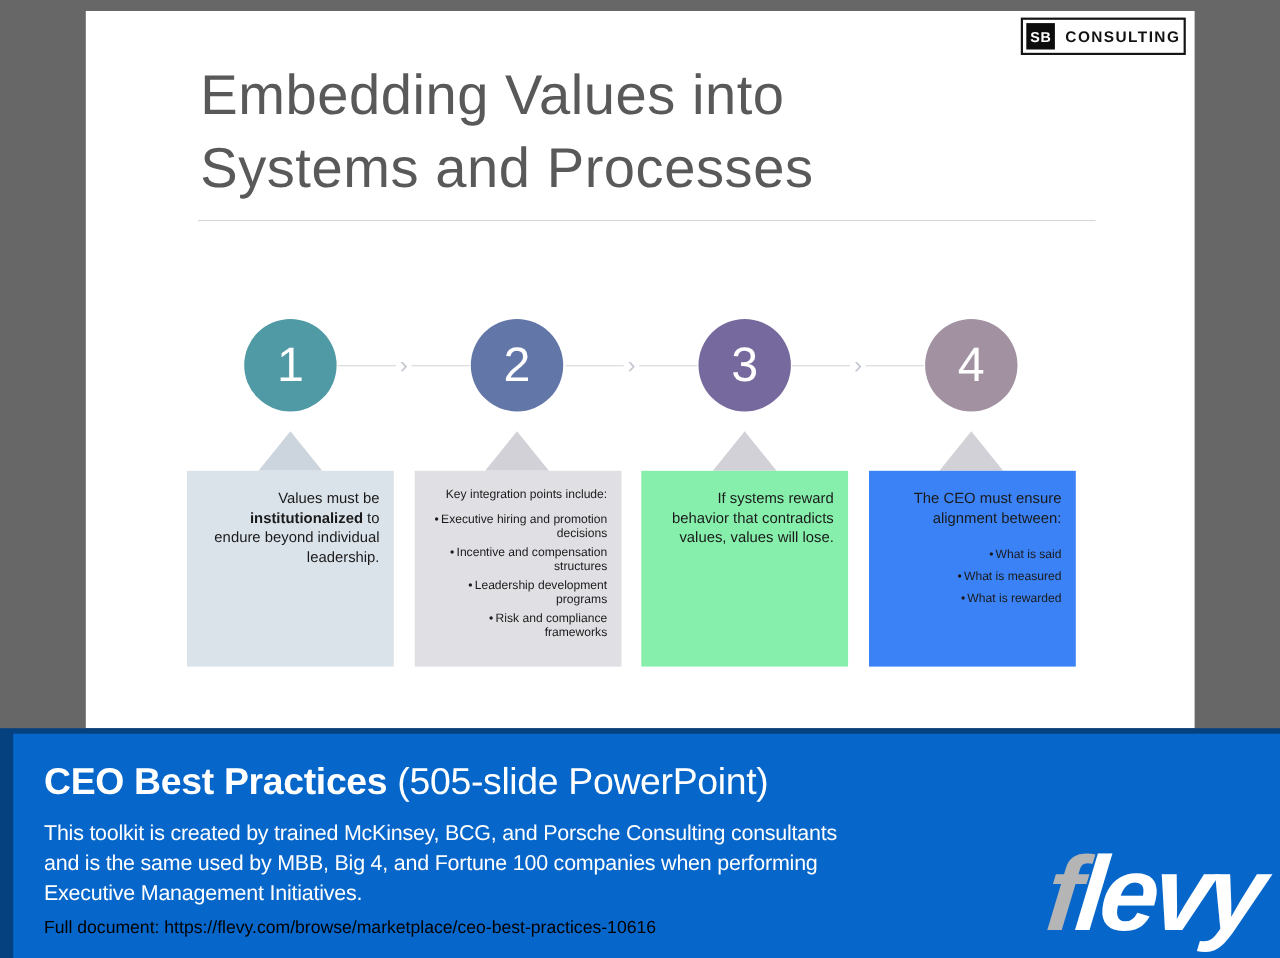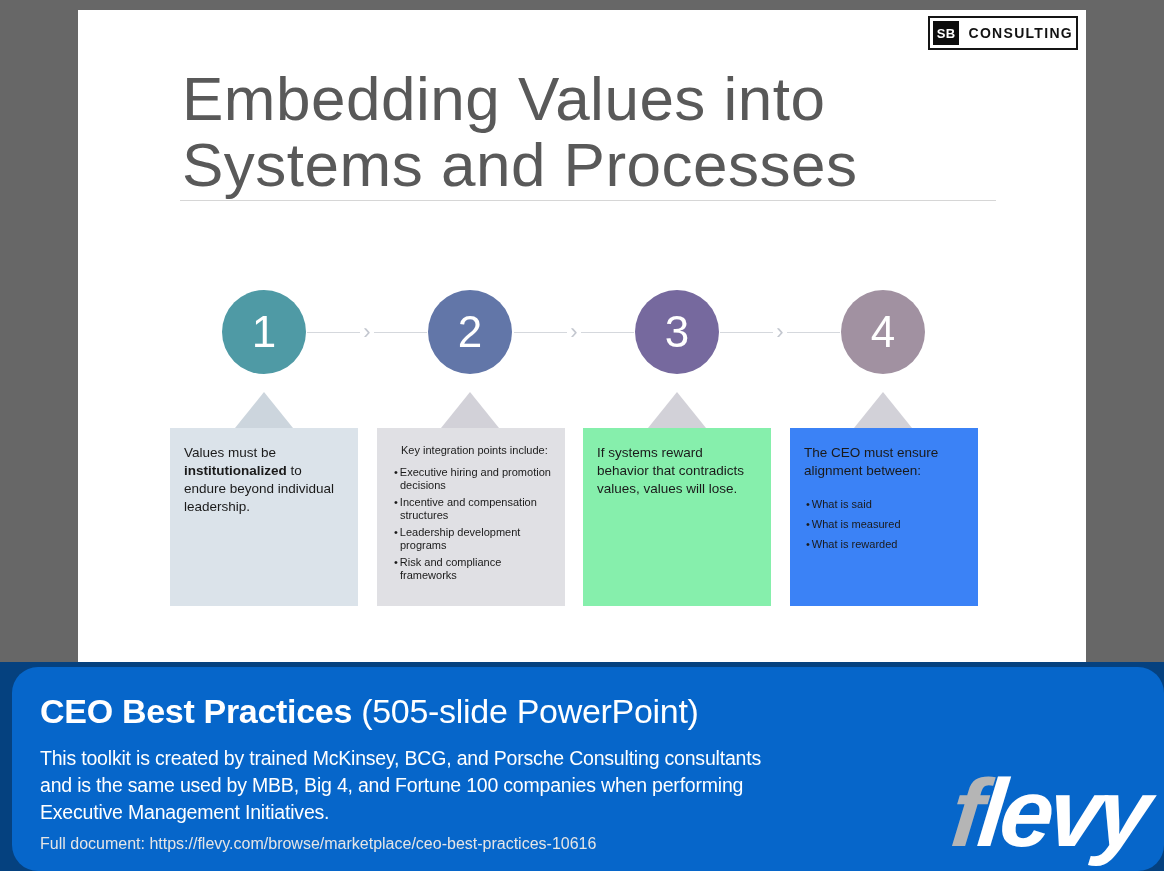--- a/index.html
+++ b/index.html
@@ -10,22 +10,22 @@
     font-family:"Liberation Sans", sans-serif;
     overflow:hidden;
   }
 
   
   .slide {
     position:absolute; left:78px; top:10px; width:1008px; height:652px;
     background:#ffffff;
   }
   .slide-title {
-    position:absolute; left:104px; top:56px;
-    font-size:62px; line-height:66px; font-weight:300;
+    position:absolute; left:104px; top:44px;
+    font-size:51px; line-height:66px; font-weight:300;
     color:#595959; letter-spacing:0.5px;
   }
   .title-rule {
     position:absolute; left:102px; top:190px; width:816px; height:1px;
     background:#d6d6d6;
   }
 
   
   .sb-logo {
     position:absolute; left:850px; top:6px; width:150px; height:34px;
@@ -68,20 +68,21 @@
     border-left:29px solid transparent; border-right:29px solid transparent;
     border-bottom:36px solid #d2d1d8;
   }
   .p1 { left:157px; } .p2 { left:363px; } .p3 { left:570px; } .p4 { left:776px; }
 
   
   .step-box {
     position:absolute; top:418px; width:188px; height:178px;
     background:#e0e0e4; padding:16px 13px 10px 14px;
     color:#1a1a1a;
+    text-align:right;
   }
   .b1 { left:92px; } .b2 { left:299px; } .b3 { left:505px; } .b4 { left:712px; }
   .box-text { font-size:13.5px; line-height:18px; }
   .box-text b { font-weight:700; }
   .box-header-sm { font-size:11px; line-height:13px; margin-bottom:9px;margin-left:10px; }
   .box-header { font-size:13.5px; line-height:18px; margin-bottom:14px; }
   ul.bullets { list-style:none; }
   ul.bullets-sm li {
     font-size:11px; line-height:13px; margin-bottom:4px;
     padding-left:9px; text-indent:-6px;
@@ -193,27 +194,27 @@
     <div class="box-header">The CEO must ensure alignment between:</div>
     <ul class="bullets bullets-lg">
       <li>What is said</li>
       <li>What is measured</li>
       <li>What is rewarded</li>
     </ul>
   </div>
 </div>
 
 <div class="banner" style="background: rgb(5, 65, 127);">
-  <div class="banner-panel" style="background: rgb(6, 102, 202); border-radius: 26px;">
+  <div class="banner-panel" style="background: rgb(6, 102, 202);">
     <div class="banner-title">
       <span class="bold">CEO Best Practices</span><span class="rest"> (505-slide PowerPoint)</span>
     </div>
     <div class="banner-desc">
       <div>This toolkit is created by trained McKinsey, BCG, and Porsche Consulting consultants</div>
       <div>and is the same used by MBB, Big 4, and Fortune 100 companies when performing</div>
       <div>Executive Management Initiatives.</div>
     </div>
-    <a class="banner-link" href="#" style="color: #e5e5e5;">Full document: https://flevy.com/browse/marketplace/ceo-best-practices-10616</a>
+    <a class="banner-link" href="#" style="color: #000000;">Full document: https://flevy.com/browse/marketplace/ceo-best-practices-10616</a>
     <div class="flevy-logo">
       <span class="f" style="color: rgb(181, 181, 181);">f</span><span class="levy">levy</span>
     </div>
   </div>
 </div>
 
 </body></html>

